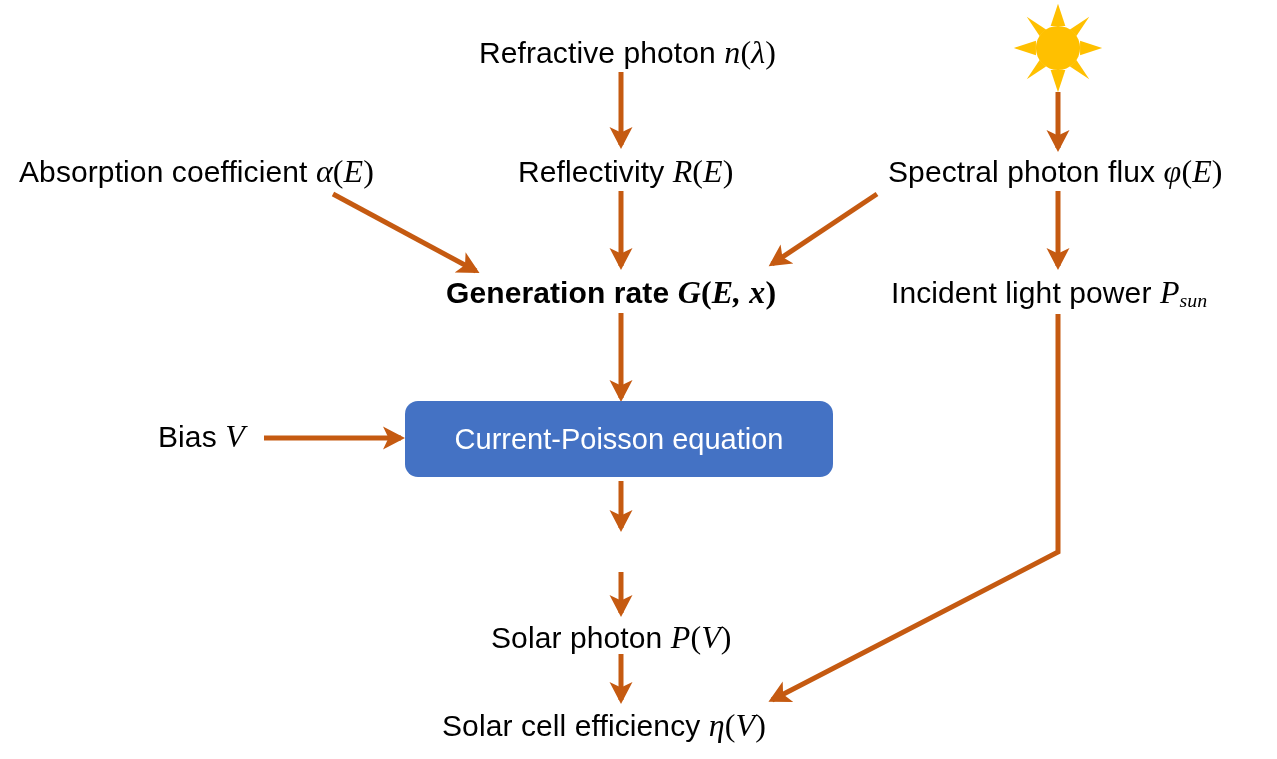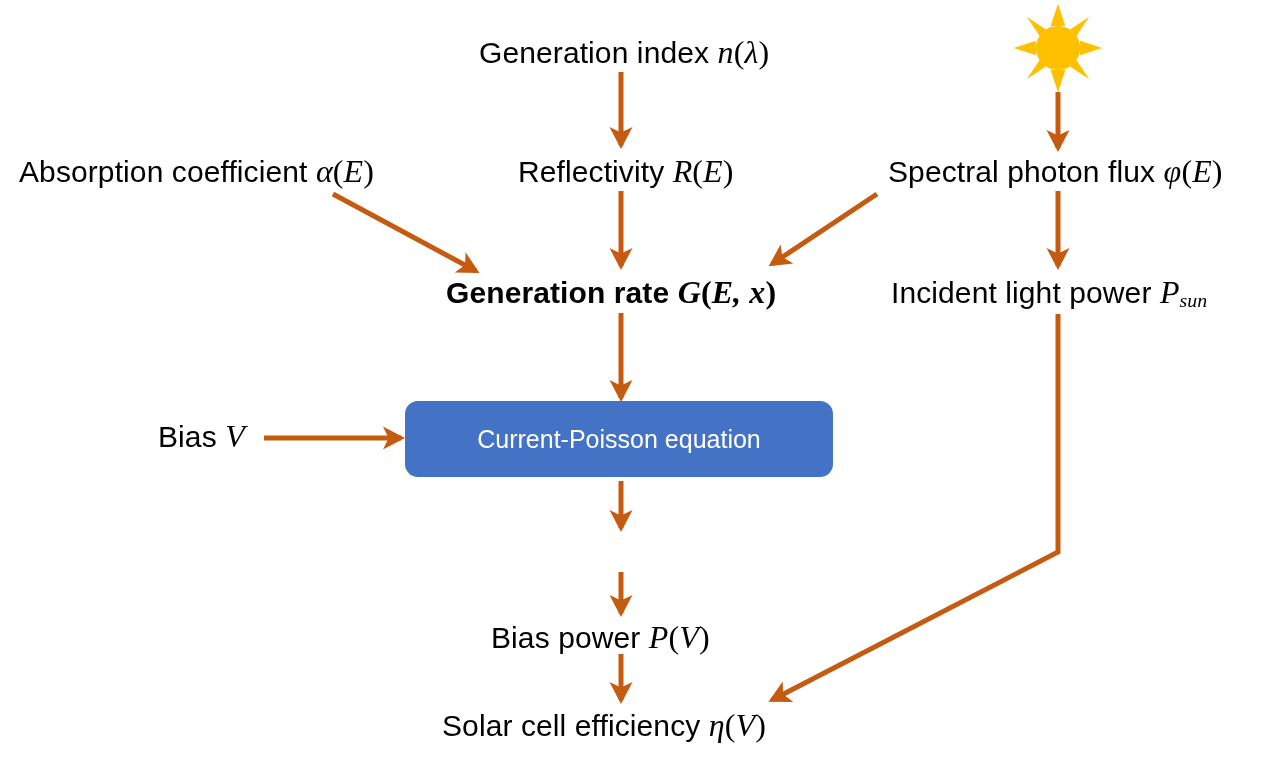--- a/index.html
+++ b/index.html
@@ -50,21 +50,21 @@
     height: 76px;
     background: #4472C4;
     border-radius: 13px;
     display: flex;
     align-items: center;
     justify-content: center;
   }
   #equation-box .box-text {
     color: #ffffff;
     font-family: "Liberation Sans", sans-serif;
-    font-size: 25px;
+    font-size: 29px;
     line-height: 1;
     white-space: nowrap;
   }
   
   #arrows {
     position: absolute;
     left: 0;
     top: 0;
     width: 1277px;
     height: 759px;
@@ -122,36 +122,36 @@
       <polygon points="50,98 58,74 42,74"></polygon>
       <polygon points="2,50 26,42 26,58"></polygon>
       <polygon points="98,50 74,42 74,58"></polygon>
       <polygon points="16,16 37,30 30,37"></polygon>
       <polygon points="84,16 70,37 63,30"></polygon>
       <polygon points="16,84 30,63 37,70"></polygon>
       <polygon points="84,84 63,70 70,63"></polygon>
     </g>
   </svg>
 
-  <div class="node-label" style="left:479px; top:36px;"><span>Generation index </span><span class="math"><span>n</span><span class="paren">(</span><span>λ</span><span class="paren">)</span></span></div>
+  <div class="node-label" style="left:479px; top:36px;"><span>Refractive photon </span><span class="math"><span>n</span><span class="paren">(</span><span>λ</span><span class="paren">)</span></span></div>
 
   <div class="node-label" style="left:19px; top:155px;"><span>Absorption coefficient </span><span class="math"><span>α</span><span class="paren">(</span><span>E</span><span class="paren">)</span></span></div>
 
   <div class="node-label" style="left:510px; top:155px;margin-left:8px;"><span>Reflectivity </span><span class="math"><span>R</span><span class="paren">(</span><span>E</span><span class="paren">)</span></span></div>
 
   <div class="node-label" style="left:888px; top:155px;"><span>Spectral photon flux </span><span class="math"><span>φ</span><span class="paren">(</span><span>E</span><span class="paren">)</span></span></div>
 
   <div class="node-label" style="left:446px; top:276px;font-weight:bold;"><span>Generation rate </span><span class="math"><span>G</span><span class="paren">(</span><span>E, x</span><span class="paren">)</span></span></div>
 
   <div class="node-label" style="left:891px; top:276px;"><span>Incident light power </span><span class="math"><span>P</span><sub>sun</sub></span></div>
 
   <div class="node-label" style="left:158px; top:420px;"><span>Bias </span><span class="math"><span>V</span></span></div>
 
   <div id="equation-box">
     <span class="box-text">Current-Poisson equation</span>
   </div>
 
 
-  <div class="node-label" style="left:491px; top:621px;"><span>Bias power </span><span class="math"><span>P</span><span class="paren">(</span><span>V</span><span class="paren">)</span></span></div>
+  <div class="node-label" style="left:491px; top:621px;"><span>Solar photon </span><span class="math"><span>P</span><span class="paren">(</span><span>V</span><span class="paren">)</span></span></div>
 
   <div class="node-label" style="left:442px; top:709px;"><span>Solar cell efficiency </span><span class="math"><span>η</span><span class="paren">(</span><span>V</span><span class="paren">)</span></span></div>
 
 </div>
 
 </body></html>

